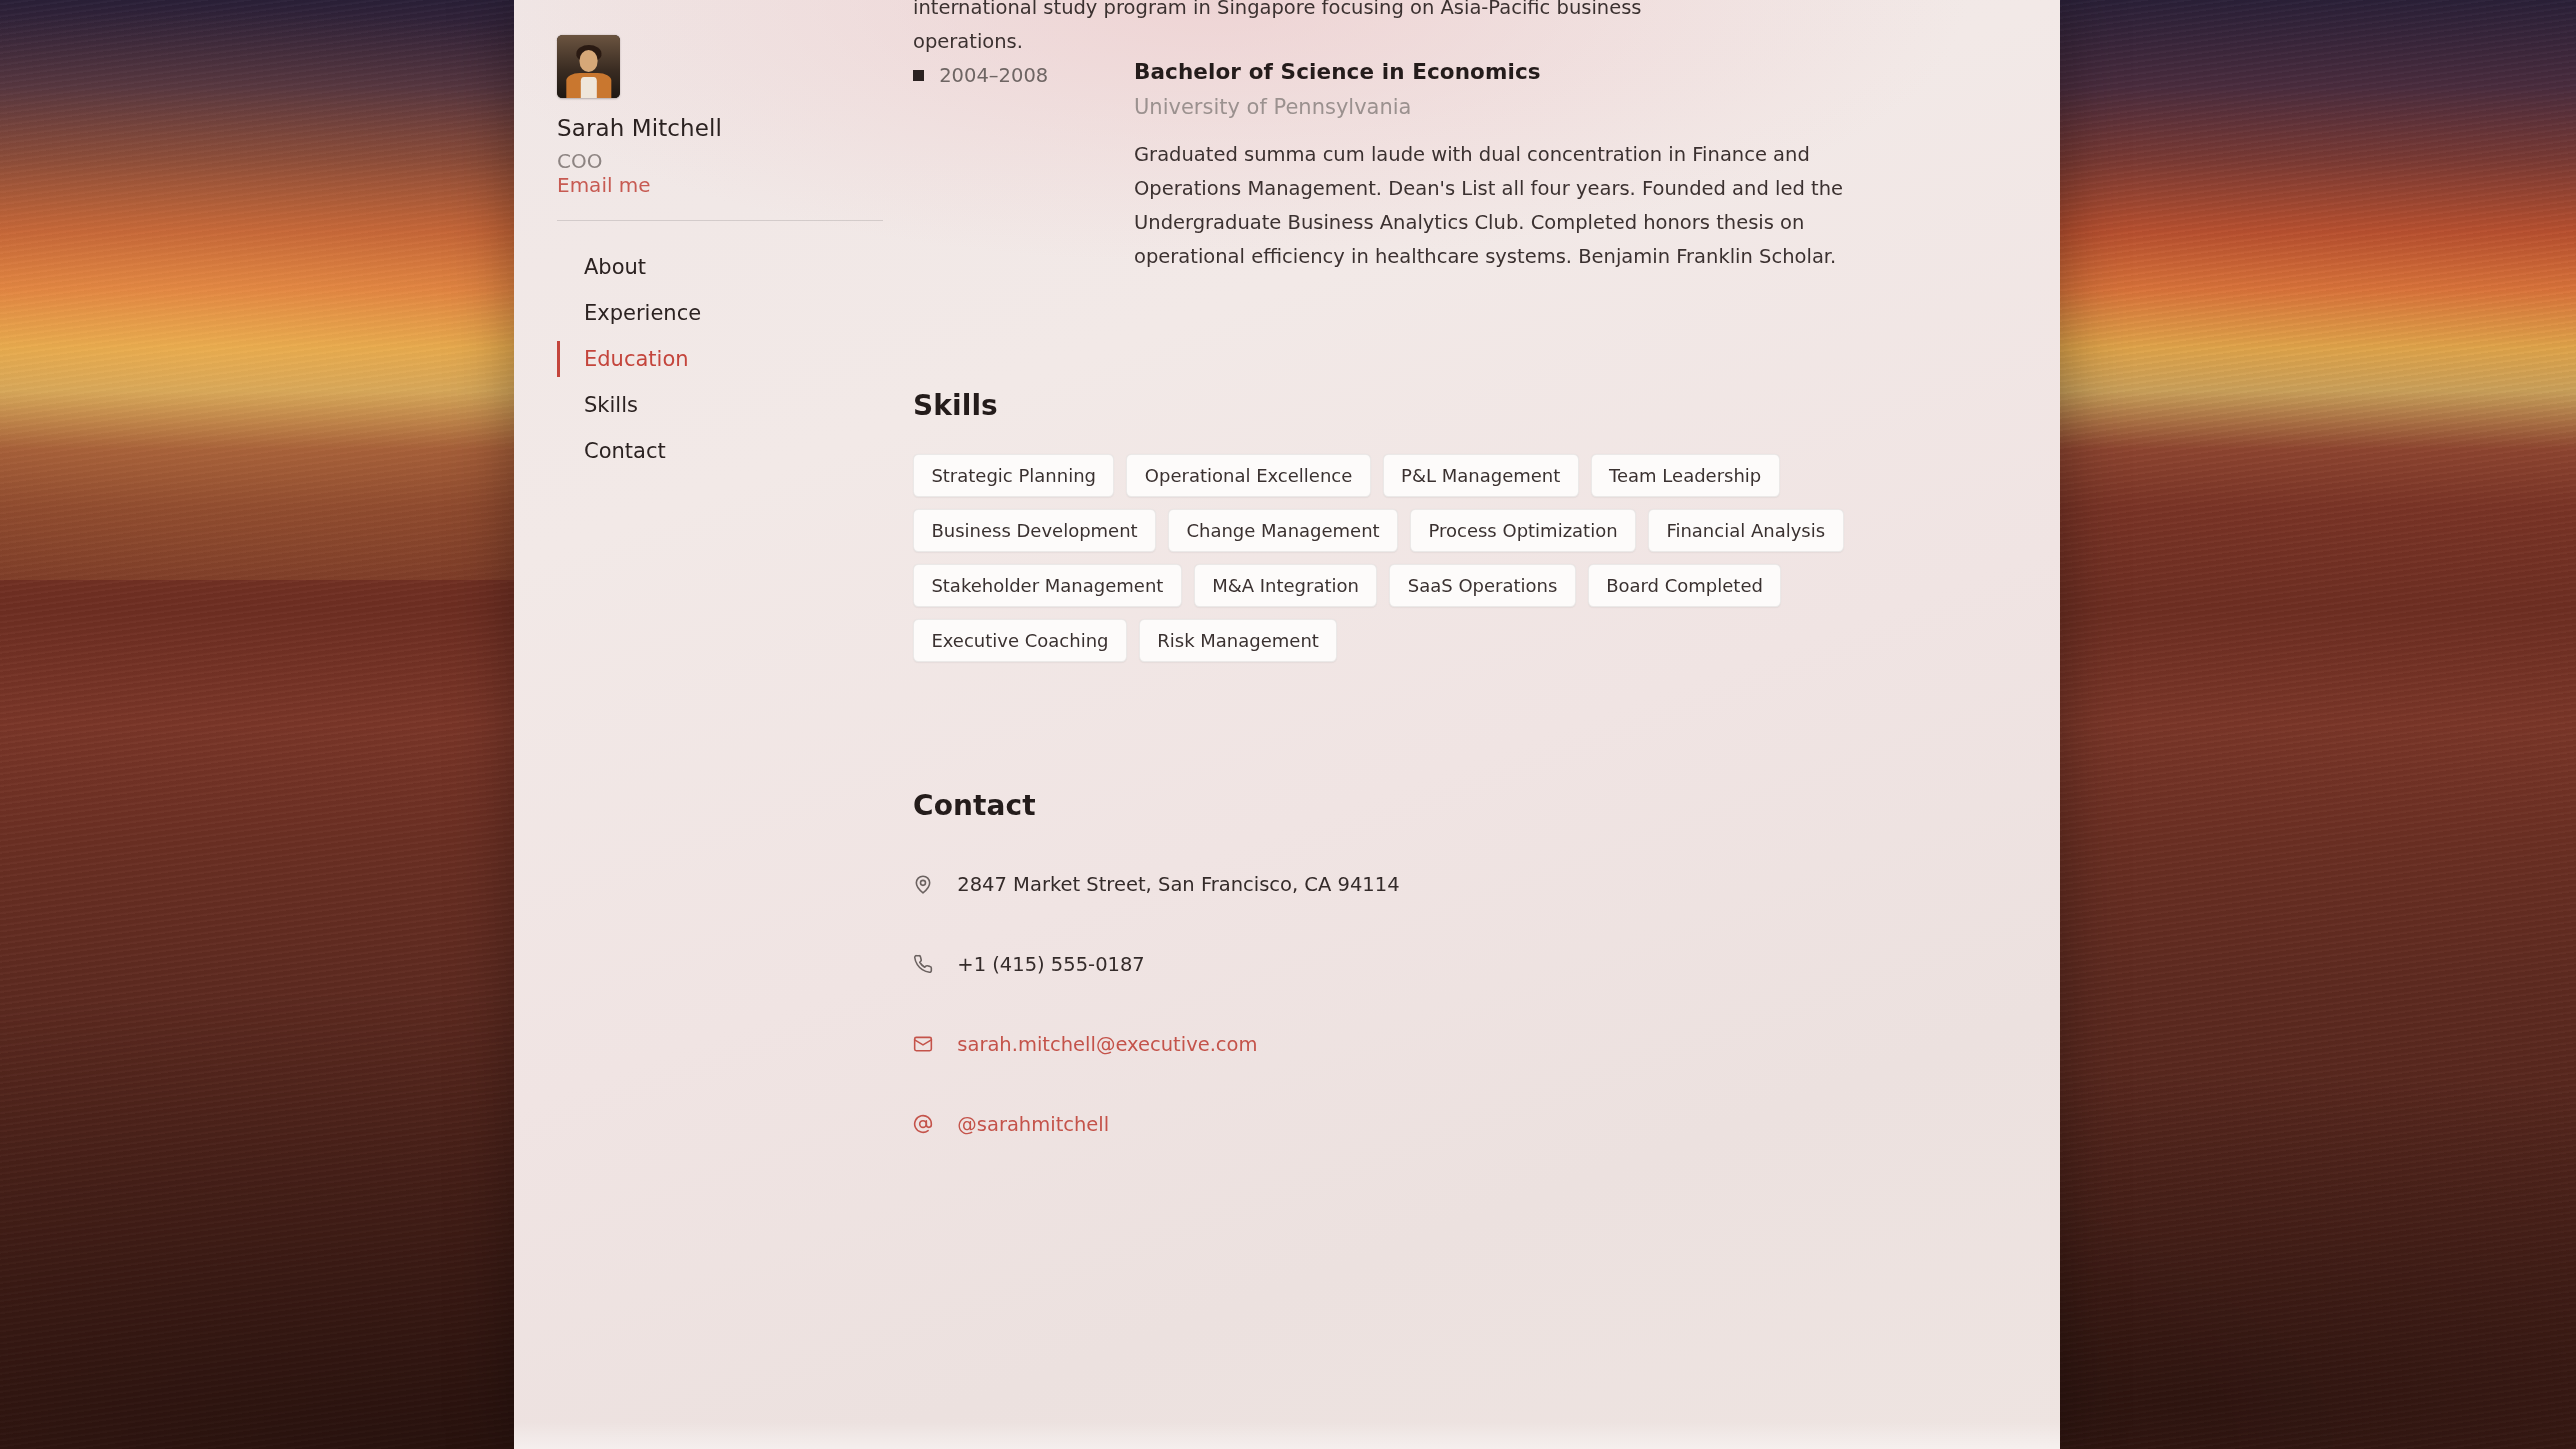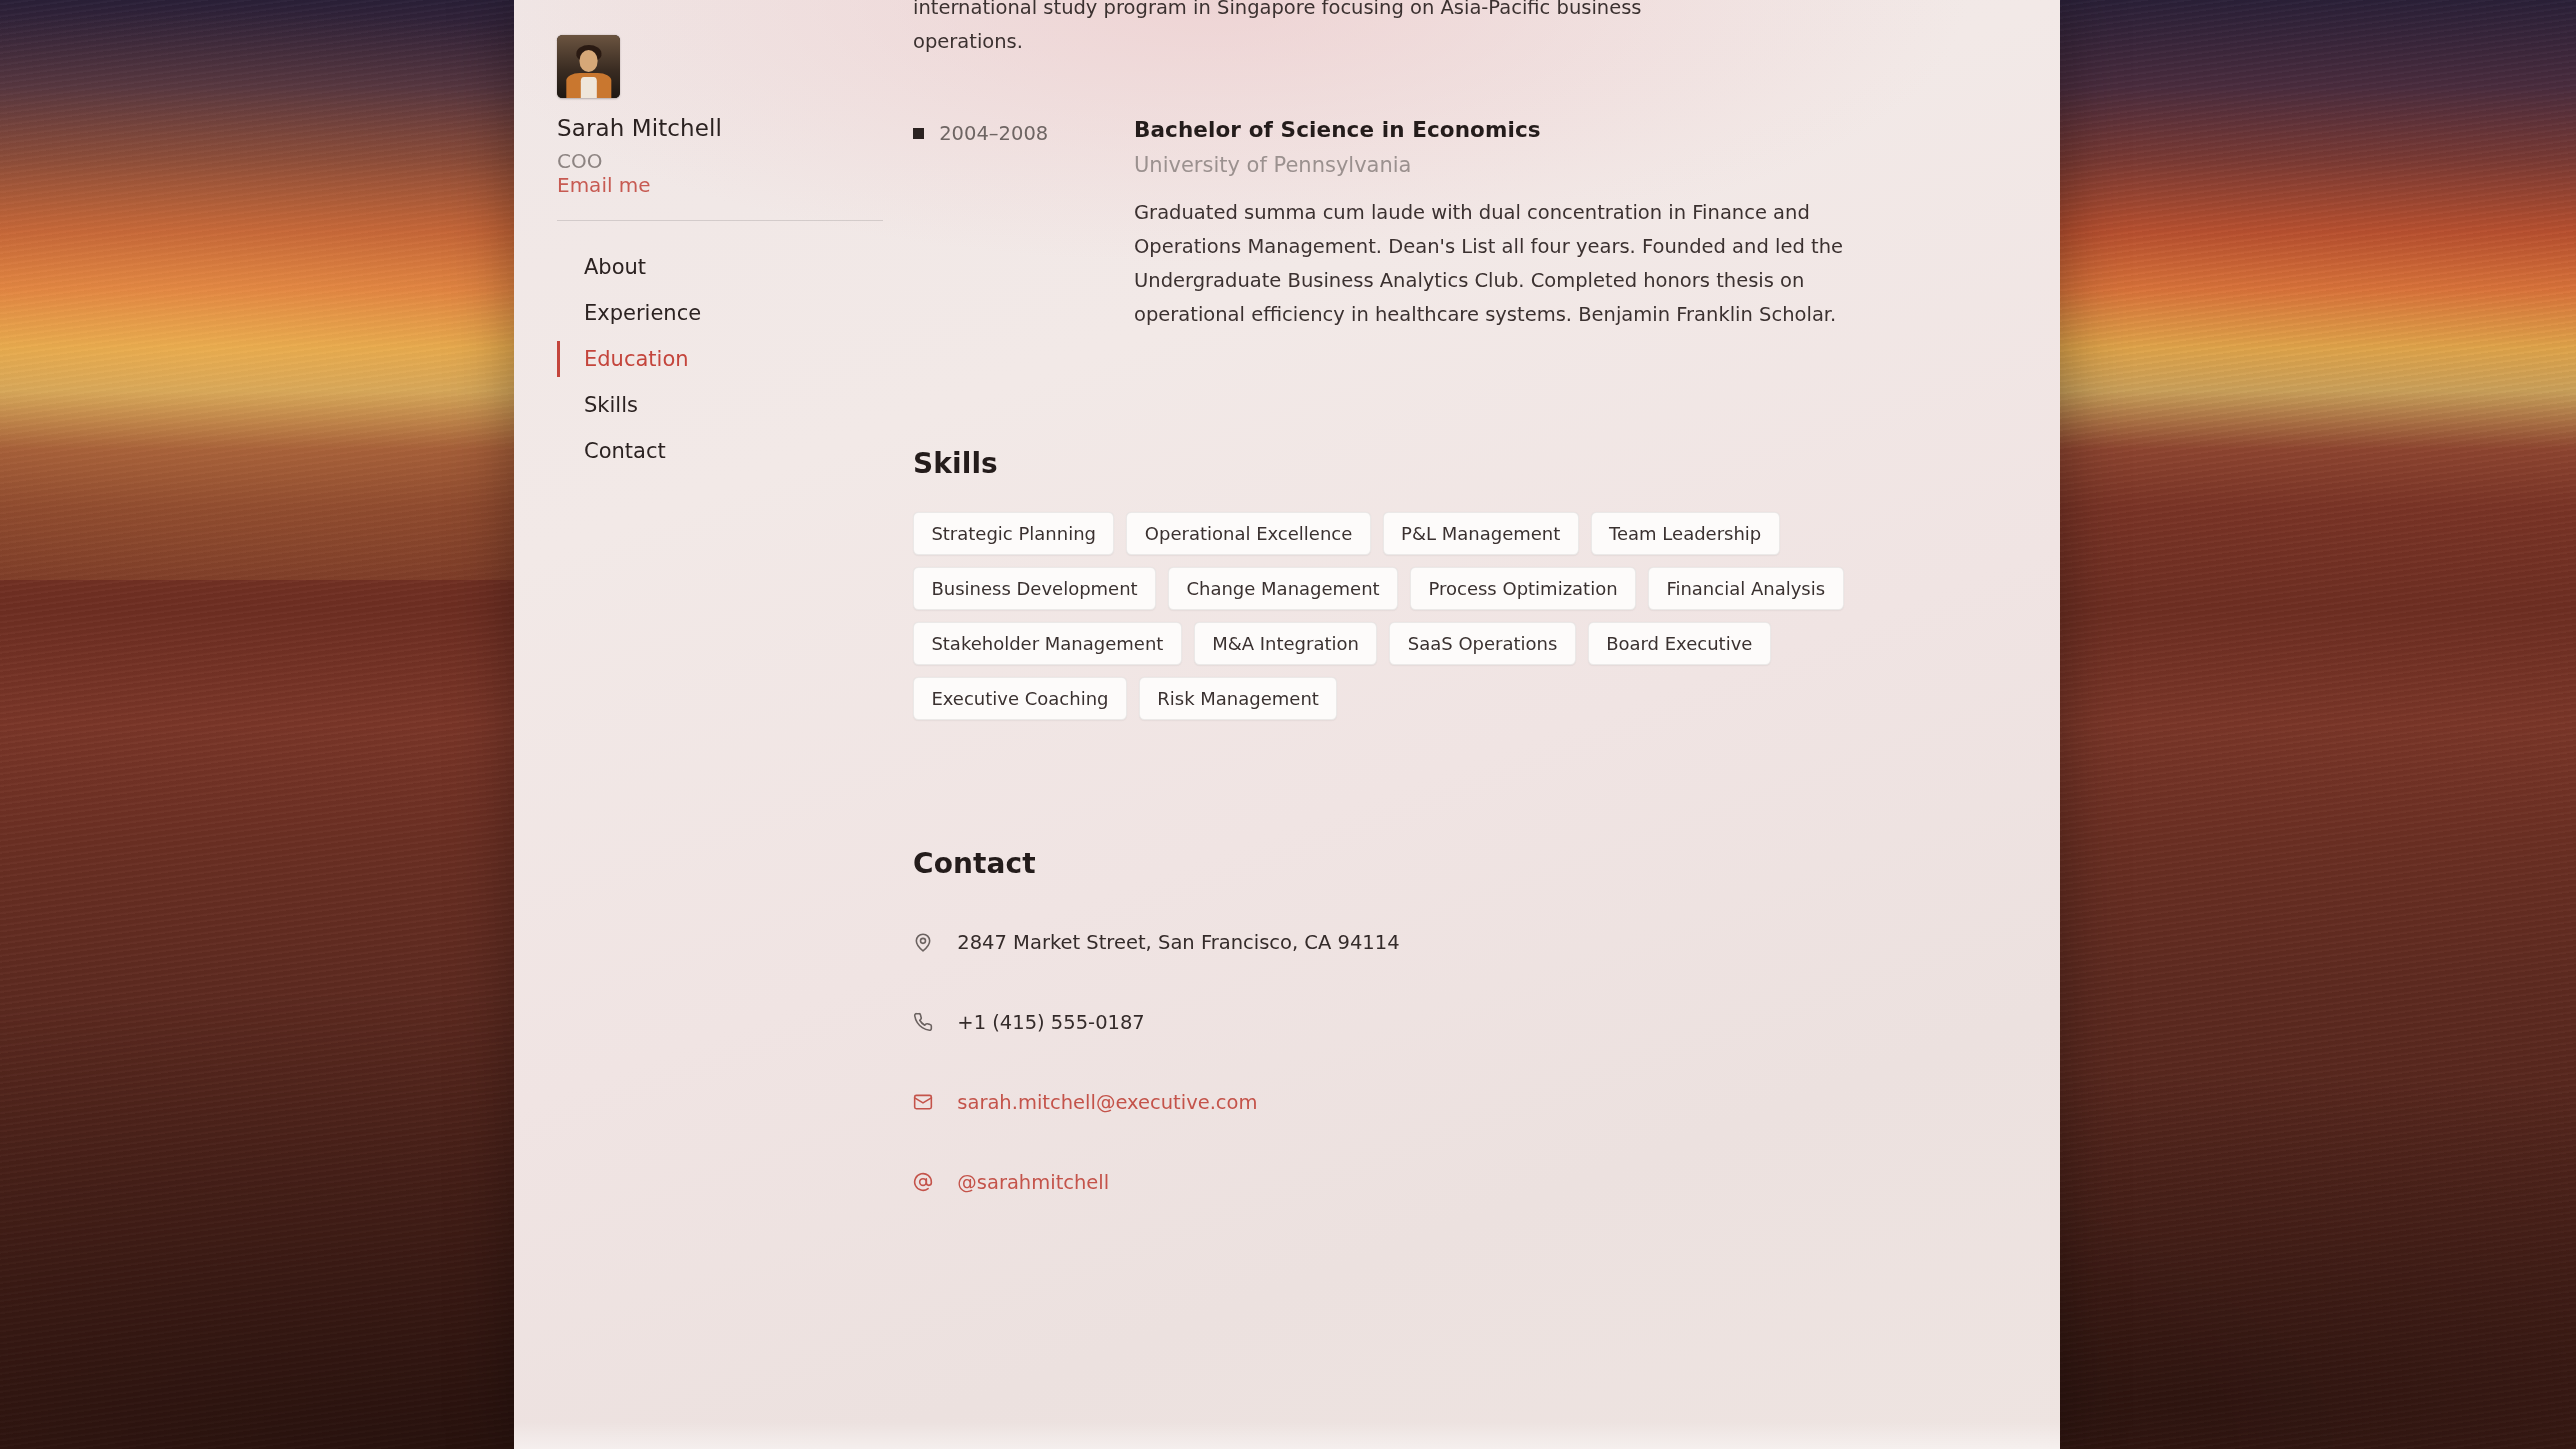--- a/index.html
+++ b/index.html
@@ -213,21 +213,20 @@
   .edu-top-text {
     width: 792px;
     font-size: 19.5px;
     line-height: 34px;
     color: #3b3130;
     padding-top: 0;
     margin-top: -9.4px;
   }
 
   .edu-entry {
-    margin-top: 58px;
     display: flex;
   }
   .edu-date-col {
     width: 221px;
     display: flex;
     align-items: flex-start;
     padding-top: 5.4px;
   }
   .edu-bullet {
     width: 11.4px;
@@ -380,21 +379,21 @@
           <span class="skill-chip">Operational Excellence</span>
           <span class="skill-chip">P&amp;L Management</span>
           <span class="skill-chip">Team Leadership</span>
           <span class="skill-chip">Business Development</span>
           <span class="skill-chip">Change Management</span>
           <span class="skill-chip">Process Optimization</span>
           <span class="skill-chip">Financial Analysis</span>
           <span class="skill-chip">Stakeholder Management</span>
           <span class="skill-chip">M&amp;A Integration</span>
           <span class="skill-chip">SaaS Operations</span>
-          <span class="skill-chip">Board Executive</span>
+          <span class="skill-chip">Board Completed</span>
           <span class="skill-chip">Executive Coaching</span>
           <span class="skill-chip">Risk Management</span>
         </div>
       </section>
 
       <section id="contact-section">
         <h2 class="section-title">Contact</h2>
         <div class="contact-list">
 
           <div class="contact-row">

